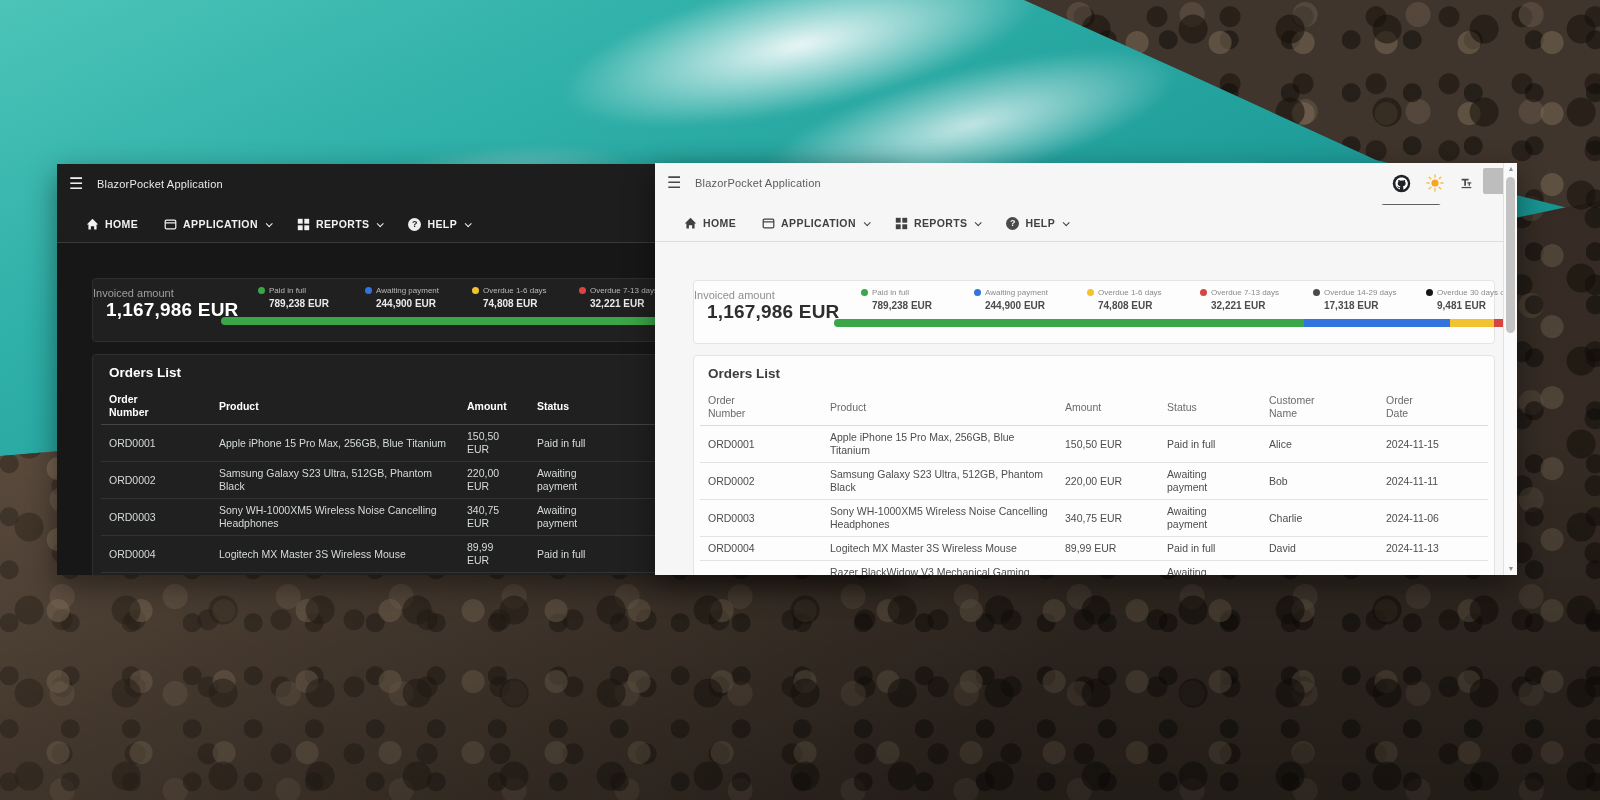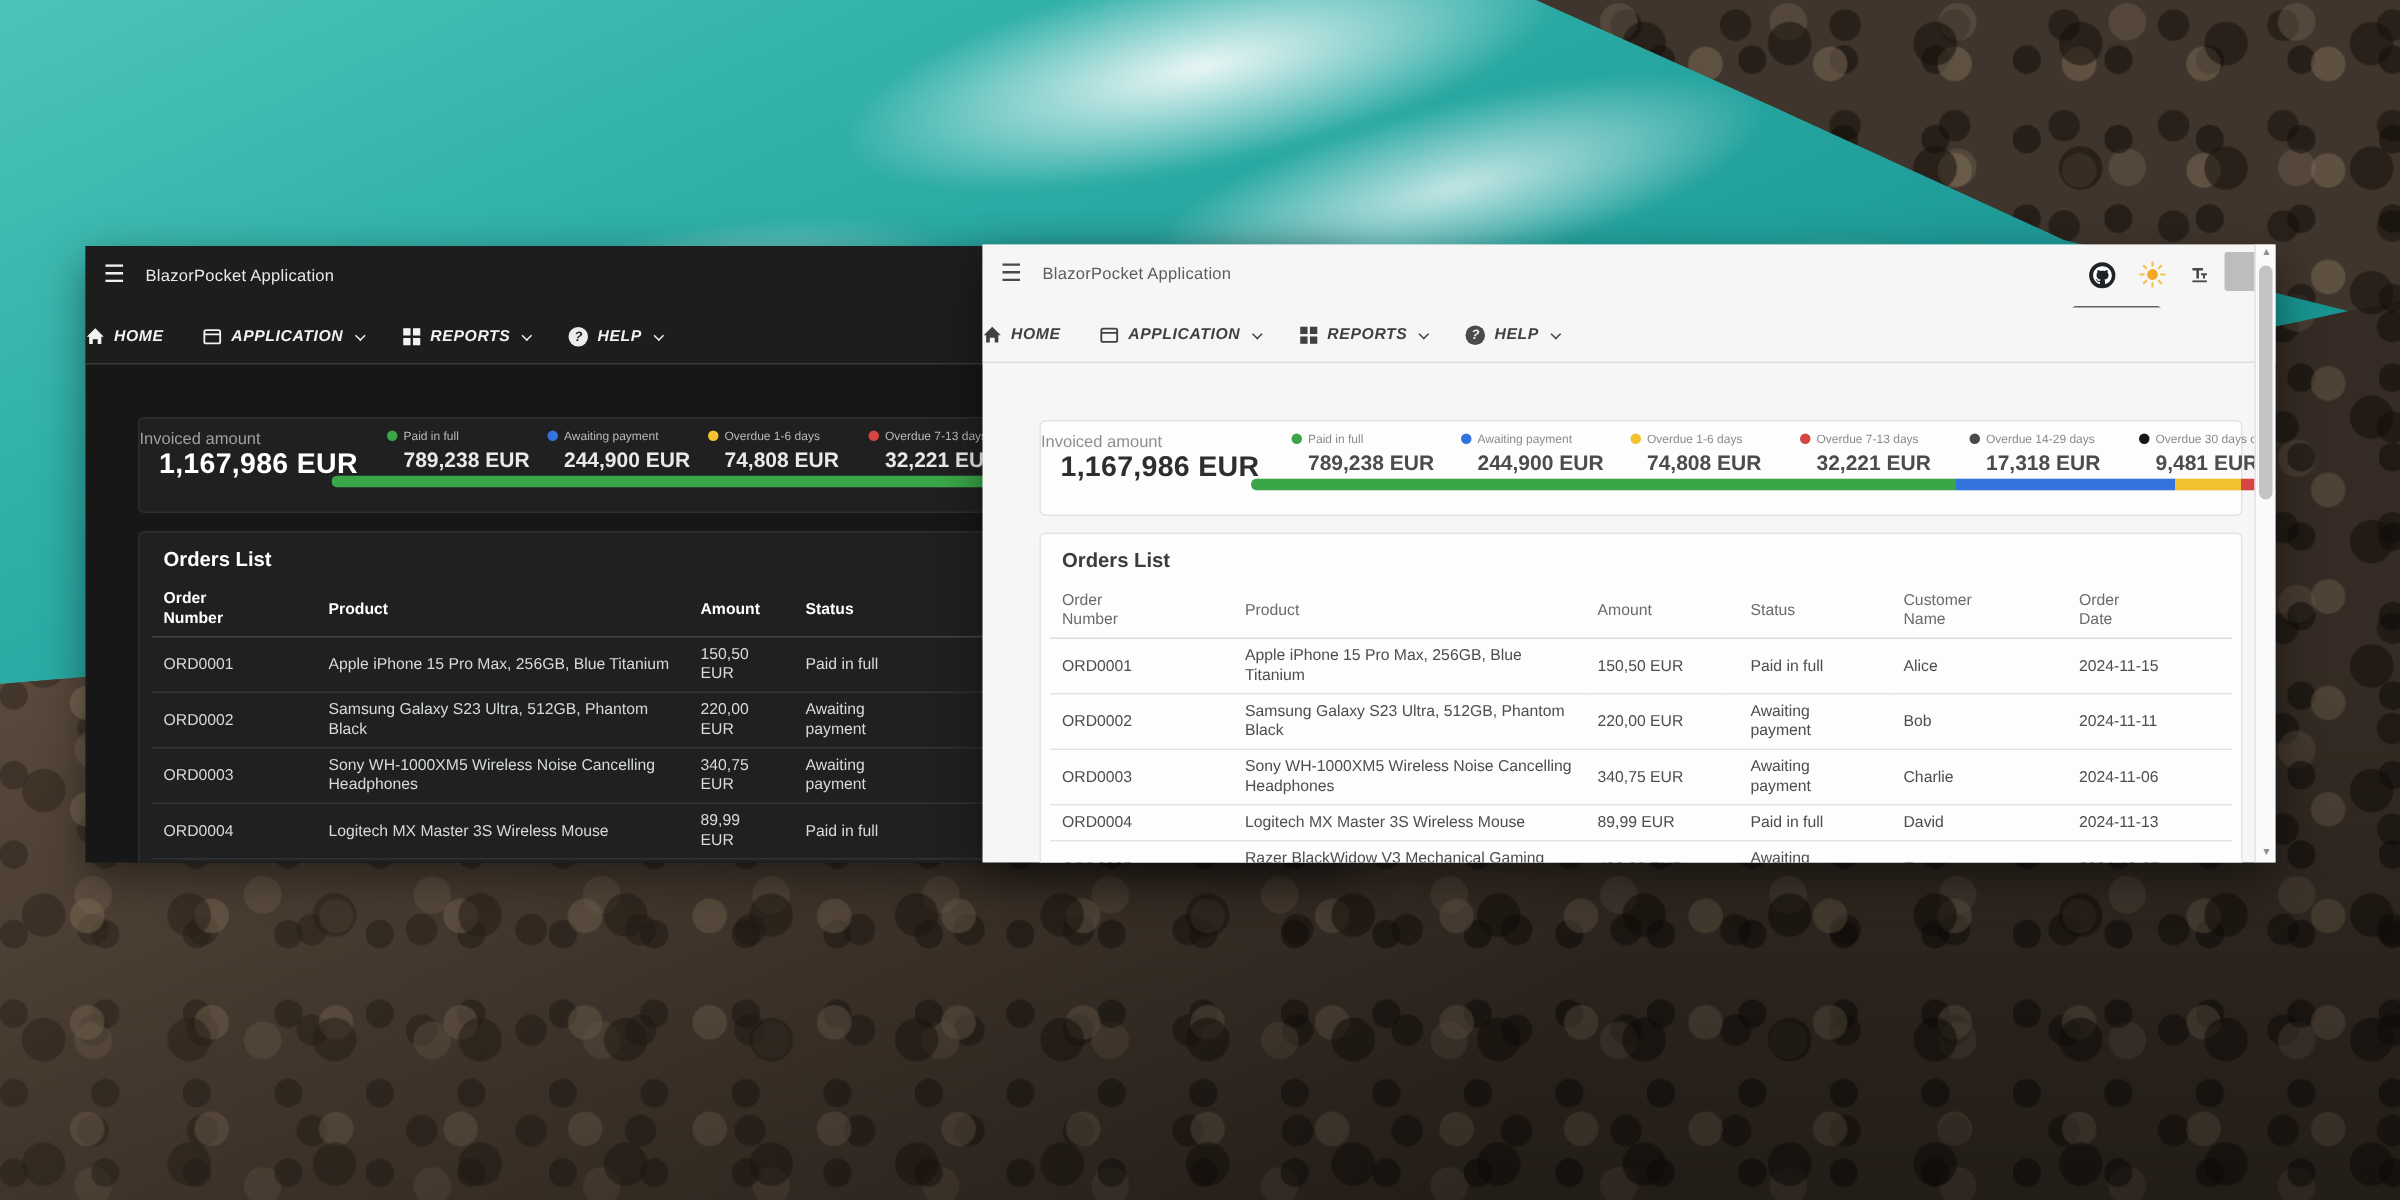--- a/index.html
+++ b/index.html
@@ -28,36 +28,36 @@
   .rocks::after { content:""; position:absolute; inset:0;
     background:linear-gradient(120deg, rgba(130,108,86,.30), rgba(0,0,0,.38) 70%),
                linear-gradient(180deg, transparent 55%, rgba(0,0,0,.35) 100%); }
   .rocks-tr { clip-path:polygon(64% 0, 100% 0, 100% 27%, 86% 20%, 74% 9%); filter:brightness(.75); }
 
   
   .window { position:absolute; overflow:hidden; box-shadow:0 10px 28px rgba(0,0,0,.45); }
   .appbar { position:absolute; left:0; right:0; top:0; height:42px; }
   .hamburger { position:absolute; left:12px; top:10px; font-size:16px; line-height:20px; cursor:pointer; }
   .app-title { position:absolute; left:40px; top:14px; font-size:11px; letter-spacing:.2px; }
-  .navrow { position:absolute; left:0; right:0; top:42px; height:36px; display:flex; align-items:center; padding-left:0; gap:26px;font-style:italic; }
+  .navrow { position:absolute; left:0; right:0; top:42px; height:36px; display:flex; align-items:center; padding-left:29px; gap:26px; }
   .nav-item { display:flex; align-items:center; gap:6px; font-size:10.5px; font-weight:bold; letter-spacing:.4px; cursor:pointer; }
   .nav-item svg { display:block; }
   .caret { width:5px; height:5px; border:solid currentColor; border-width:0 1.4px 1.4px 0; transform:rotate(45deg) translateY(-1px); margin-left:2px; }
   .divider { position:absolute; left:0; right:0; top:78px; height:1px; }
 
   
   .inv-card { position:absolute; height:64px; border-radius:4px; }
   .inv-label { position:absolute; left:0; top:8px; font-size:11px; }
   .inv-value { position:absolute; left:13px; top:20px; font-size:19px; font-weight:bold; letter-spacing:.2px; }
   .legend { position:absolute; top:7px; display:flex; }
   .lg-item { flex:0 0 auto; }
   .lg-top { display:flex; align-items:center; gap:4px; }
   .dot { width:7px; height:7px; border-radius:50%; flex:0 0 auto; }
   .lg-name { font-size:8px; white-space:nowrap; }
-  .lg-val { font-size:14px; font-weight:bold; margin:3px 0 0 11px; white-space:nowrap; }
+  .lg-val { font-size:10px; font-weight:bold; margin:3px 0 0 11px; white-space:nowrap; }
   .bar { position:absolute; top:38px; height:8px; border-radius:4px; overflow:hidden; display:flex; }
   .bar span { height:100%; display:block; }
 
   
   .orders-card { position:absolute; border-radius:4px 4px 0 0; }
   .orders-title { font-size:13.5px; font-weight:bold; margin:10px 0 8px 8px; }
   table { border-collapse:collapse; table-layout:fixed; font-size:10.5px; }
   th, td { padding:5px 8px; text-align:left; vertical-align:middle; line-height:13px; font-weight:normal; }
   thead th { vertical-align:middle; }
   .hdr-2line span { display:inline-block; max-width:48px; }

